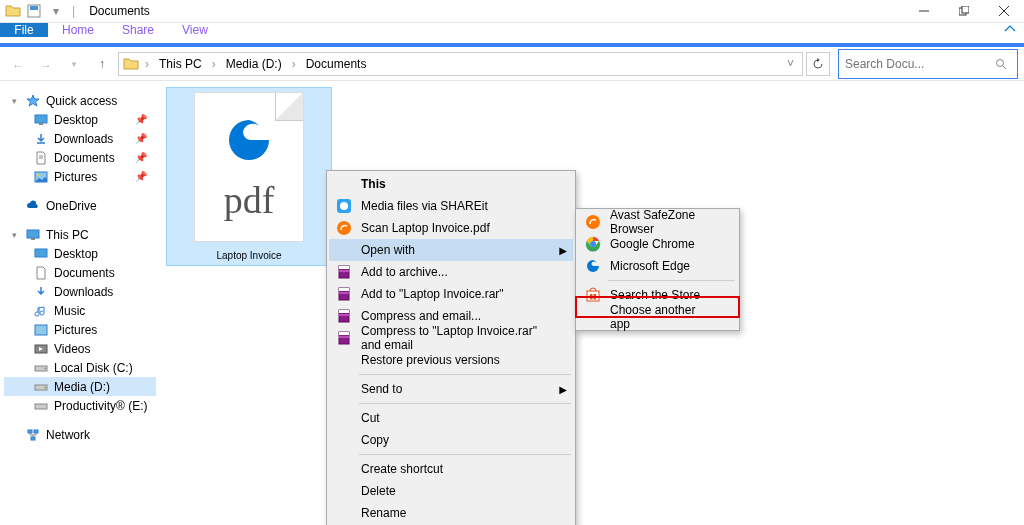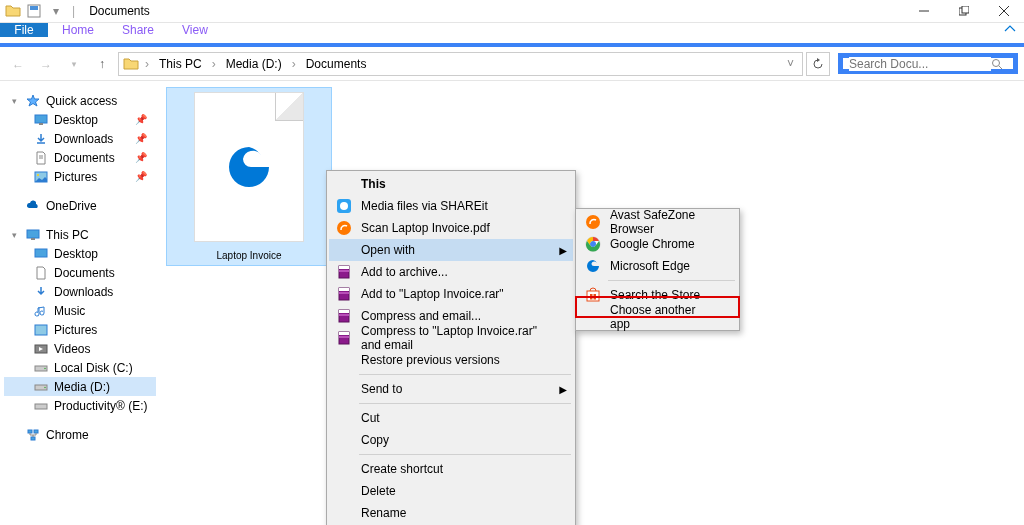--- a/index.html
+++ b/index.html
@@ -22,21 +22,21 @@
     
     
     .navbar { height: 34px; display: flex; align-items: center; padding: 4px 6px; gap: 4px; border-bottom: 1px solid #e5e5e5; }
     .navbtn { width: 24px; height: 24px; display: flex; align-items: center; justify-content: center; color: #555; }
     .navbtn.disabled { color: #bbb; }
     .addr { flex: 1; height: 24px; border: 1px solid #ccc; display: flex; align-items: center; padding: 0 4px; gap: 4px; }
     .addr .mini-folder { width: 16px; height: 16px; }
     .addr .crumb { padding: 0 4px; }
     .addr .sep { color: #999; padding: 0 2px; }
     .reload { width: 24px; height: 24px; border: 1px solid #ccc; margin-left: -1px; display: flex; align-items: center; justify-content: center; }
-    .srchbox { width: 180px; height: 21px; border: 5px solid #3b82f6; margin-left: 4px; display: flex; align-items: center; padding: 0 6px; }
+    .srchbox { width: 180px; height: 30px; border: 1px solid #3b82f6; margin-left: 4px; display: flex; align-items: center; padding: 0 6px; }
     .srchbox input { border: none; outline: none; width: 100%; color: #888; }
     .srchico { color: #888; margin-right: 4px; }
     .addr-drop { margin-left: auto; color: #888; padding: 0 4px; }
     
     
     .main { display: flex; height: calc(525px - 23px - 24px - 34px); }
     .sidebar { width: 160px; padding: 10px 4px; overflow-y: auto; }
     .sb-item { display: flex; align-items: center; gap: 6px; padding: 2px 8px 2px 16px; height: 19px; white-space: nowrap; }
     .sb-item.sub { padding-left: 30px; }
     .sb-item.sel { background: #d0e6fb; }
@@ -314,33 +314,34 @@
     <div class="sb-head">
       <span class="chev"></span>
       <span>
           <svg width="14" height="14" viewBox="0 0 14 14">
             <rect x="2" y="2" width="4" height="3" fill="#4aa3df" stroke="#2d7dd2"></rect>
             <rect x="8" y="2" width="4" height="3" fill="#4aa3df" stroke="#2d7dd2"></rect>
             <rect x="5" y="9" width="4" height="3" fill="#4aa3df" stroke="#2d7dd2"></rect>
             <path d="M4 5 v2 h6 v-2 M7 7 v2" stroke="#888" fill="none"></path>
           </svg>
         </span>
-      <span>Chrome</span>
+      <span>Network</span>
     </div>
   </div>
 
   <div class="content">
     <div class="fileitem">
       <div class="filethumb">
         <div class="fold"></div>
         <div class="elogo">
           <svg width="56" height="56" viewBox="0 0 56 56">
               <path d="M28 8 A20 20 0 1 0 48 28 L30 28 A8 8 0 0 1 22 20 A10 10 0 0 1 40 16 A20 20 0 0 0 28 8 Z" fill="#0078d7"></path>
             </svg>
         </div>
+        <div class="pdftxt">pdf</div>
       </div>
       <div class="filelabel">Laptop Invoice</div>
     </div>
   </div>
 </div>
 
 <div class="ctxmenu" id="main-ctx" style="left:326px; top:170px; width:250px;">
 
 <div class="mitem bold">
       <span>This</span>

